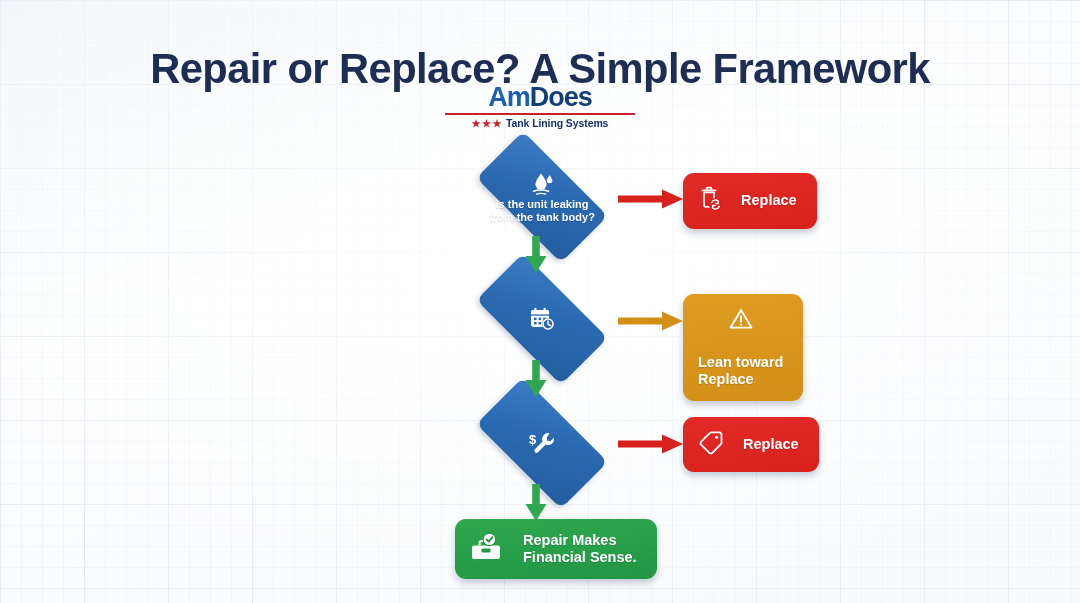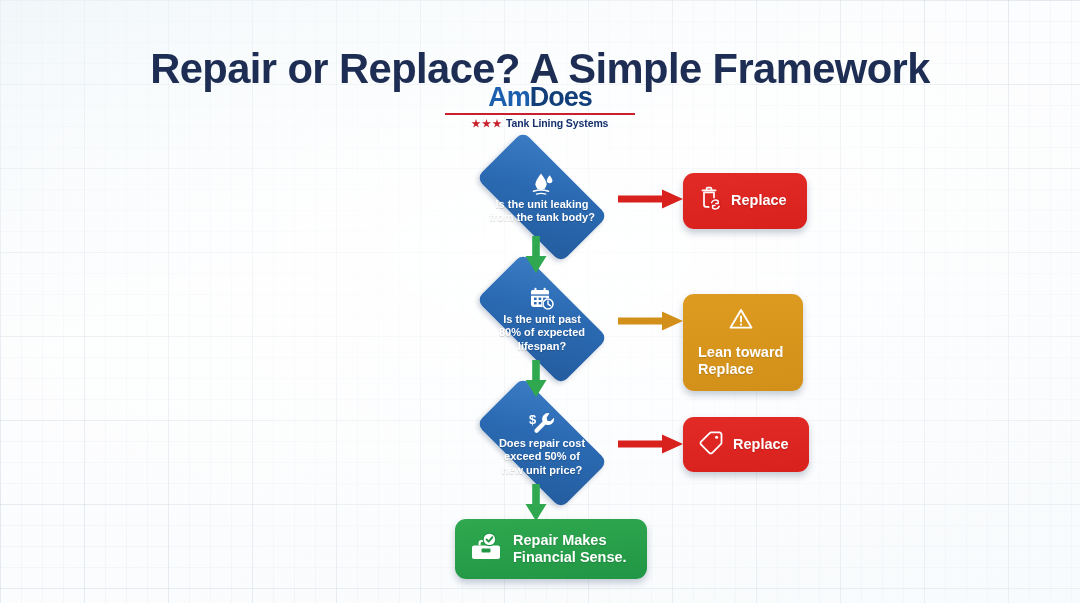--- a/index.html
+++ b/index.html
@@ -76,21 +76,21 @@
     padding-top:2px;
   }
   .dia-icon{margin-bottom:2px;display:block;line-height:0;}
   .dia-text{
     color:#ffffff;font-size:11px;font-weight:bold;line-height:1.22;
     text-align:center;width:132px;
     text-shadow:0 1px 1px rgba(0,0,0,.18);
   }
   
   .pill{
-    display:flex;align-items:center;gap:9px;
+    display:flex;align-items:center;gap:19px;
     padding:13px 20px 13px 15px;
     border-radius:11px;
     box-shadow:0 4px 7px rgba(35,60,95,.26);
     color:#fff;
   }
   .pill-label{
     font-size:14.5px;font-weight:bold;line-height:1.18;white-space:pre-line;
     text-shadow:0 1px 1px rgba(0,0,0,.15);
   }
   .pill.red{background:linear-gradient(175deg,#e22b26 0%,#d8201d 100%);}
@@ -162,34 +162,32 @@
           <rect x="5" y="10.6" width="2.6" height="2.4" fill="#2a69b1"></rect>
           <rect x="9.6" y="10.6" width="2.6" height="2.4" fill="#2a69b1"></rect>
           <rect x="14.2" y="10.6" width="2.6" height="2.4" fill="#2a69b1"></rect>
           <rect x="5" y="15" width="2.6" height="2.4" fill="#2a69b1"></rect>
           <rect x="9.6" y="15" width="2.6" height="2.4" fill="#2a69b1"></rect>
           <circle cx="19" cy="17" r="6.1" fill="#2a69b1"></circle>
           <circle cx="19" cy="17" r="5" fill="none" stroke="#ffffff" stroke-width="1.6"></circle>
           <path d="M19 13.9 V17.2 L21.3 18.6" stroke="#ffffff" stroke-width="1.5" fill="none" stroke-linecap="round"></path>
         </svg>
       </span>
-      <div class="dia-text"><span>Is the unit past</span><br><span>80% of expected</span><br><span>lifespan?</span></div>
     </div>
   </div>
 
   <div class="node diamond" id="d3">
     <div class="dia-shape"></div>
     <div class="dia-inner">
       <span class="dia-icon">
         <svg width="30" height="24" viewBox="0 0 30 24">
           <text x="2" y="12.5" font-family="Liberation Sans, sans-serif" font-size="13" font-weight="bold" fill="#ffffff">$</text>
           <path d="M22.5 2.2 a6.2 6.2 0 0 0 -6.9 8.4 L7.9 18.2 a2.2 2.2 0 0 0 3.1 3.1 l7.6 -7.7 a6.2 6.2 0 0 0 8.4 -6.9 l-3.6 3.6 -3.2 -0.5 -0.5 -3.2 Z" fill="#ffffff"></path>
         </svg>
       </span>
-      <div class="dia-text"><span>Does repair cost</span><br><span>exceed 50% of</span><br><span>new unit price?</span></div>
     </div>
   </div>
 
   <div class="node pill red" id="r1">
     <span>
       <svg width="24" height="26" viewBox="0 0 24 26">
         <path d="M4.5 4.4 h13" stroke="#fff" stroke-width="1.8" stroke-linecap="round"></path>
         <path d="M8.6 4.2 V2.6 a1 1 0 0 1 1 -1 h2.8 a1 1 0 0 1 1 1 v1.6" stroke="#fff" stroke-width="1.7" fill="none" stroke-linejoin="round"></path>
         <path d="M6 6.4 h10 v12.4 a2 2 0 0 1 -2 2 H8 a2 2 0 0 1 -2 -2 Z" stroke="#fff" stroke-width="1.7" fill="none" stroke-linejoin="round"></path>
         <circle cx="17.4" cy="18.6" r="6.6" fill="#d8201d"></circle>

